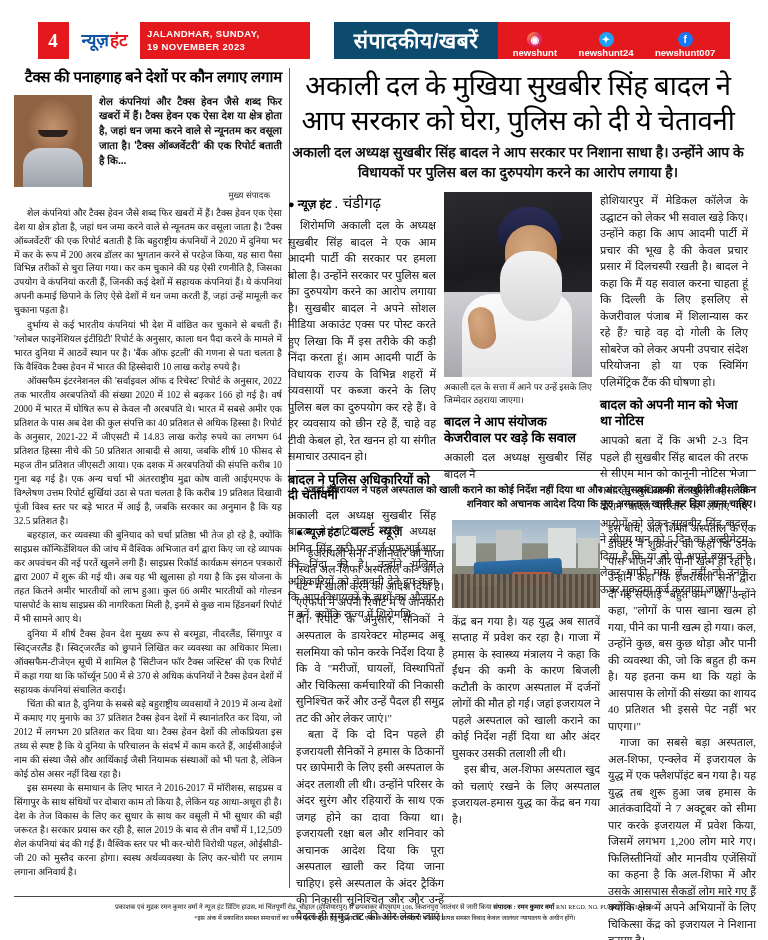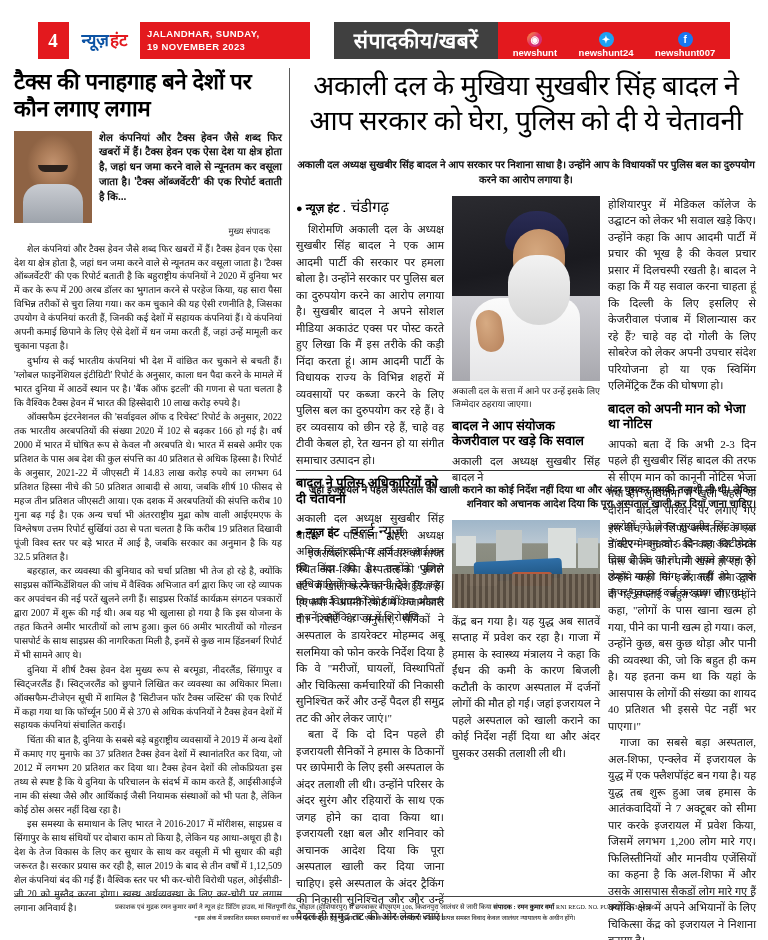--- a/index.html
+++ b/index.html
@@ -37,21 +37,21 @@
   .mh-logo-b { color: #e3191e; }
   .mh-date {
     flex: 0 0 170px; background: #e3191e; color: #fff;
     display: flex; flex-direction: column; justify-content: center;
     padding-left: 7px;
     font-family: "Liberation Sans", sans-serif;
     font-weight: bold; font-size: 9.5px; letter-spacing: .4px;
     line-height: 1.28;
   }
   .mh-section {
-    flex: 1 1 auto; background: #404040; color: #fff;
+    flex: 1 1 auto; background: #0c4a6e; color: #fff;
     display: flex; align-items: center; justify-content: center;
     font-family: "Liberation Sans", sans-serif;
     font-weight: bold; font-size: 21px; line-height: 1;
     letter-spacing: .5px;
     margin-left: 24px;
   }
   .mh-social {
     flex: 0 0 232px; background: #e3191e;
     display: flex; align-items: flex-end; justify-content: space-around;
     padding: 0 4px 2px 4px;
@@ -71,23 +71,23 @@
     font-weight: bold; font-size: 9.5px; line-height: 1;
   }
 
   
   .vrule { position: absolute; width: 1px; background: #5a5a5a; }
   .hrule { position: absolute; height: 1px; background: #333; }
 
   
   .edit-col { position: absolute; left: 14px; top: 68px; width: 268px; }
   .edit-head {
-    text-align: left;
-    font-family: "Liberation Sans", sans-serif;
-    font-weight: bold; font-size: 22px; line-height: 1.24;
+    text-align: right;
+    font-family: "Liberation Sans", sans-serif;
+    font-weight: bold; font-size: 15px; line-height: 1.24;
     color: #000; letter-spacing: -0.2px;
   }
   .edit-intro-wrap { display: flex; gap: 7px; margin-top: 8px; }
   .edit-photo {
     flex: 0 0 78px; height: 92px;
     background:
       radial-gradient(ellipse 26px 30px at 50% 36%, #c49470 0%, #a97a57 55%, #8e6344 100%),
       linear-gradient(#6f6f74, #4a4a50);
     position: relative; overflow: hidden;
   }
@@ -123,31 +123,31 @@
   .edit-body {
     margin-top: 6px;
     font-family: "Liberation Serif", serif;
     font-size: 9.35px; line-height: 1.495;
     text-align: justify; color: #0d0d0d;
     hyphens: none;
   }
   .edit-body p { text-indent: 13px; margin-bottom: 0.5px; }
 
   
-  .story1 { position: absolute; left: 296px; top: 68px; width: 460px; }
+  .story1 { position: absolute; left: 288px; top: 68px; width: 460px; }
   .s1-head {
     text-align: center; color: #000;
     font-family: "Liberation Serif", serif;
     font-weight: normal; font-size: 27.5px; line-height: 1.28;
     letter-spacing: -0.3px;
   }
   .s1-sub {
-    text-align: center; margin-top: 20px;
-    font-family: "Liberation Sans", sans-serif;
-    font-weight: bold; font-size: 10px; line-height: 1.42;
+    text-align: center; margin-top: 5px;
+    font-family: "Liberation Sans", sans-serif;
+    font-weight: bold; font-size: 14px; line-height: 1.42;
     color: #111;
   }
   .s1-cols { display: flex; gap: 8px; margin-top: 9px; }
   .s1-c1 { flex: 0 0 148px; }
   .s1-c2 { flex: 0 0 148px; position: relative; }
   .s1-c3 { flex: 1 1 auto; }
   .dateline {
     display: flex; align-items: baseline; gap: 3px;
     font-family: "Liberation Sans", sans-serif;
     margin-bottom: 5px;
@@ -415,20 +415,21 @@
             <div class="b2"></div>
             <div class="b3"></div>
             <div class="b4"></div>
           <div class="tarp"></div>
           <div class="tent1"></div>
             <div class="tent2"></div>
           <div class="crowd"></div>
         </div>
         <div class="bodytext" style="margin-top:5px;">
           <p class="noind">केंद्र बन गया है। यह युद्ध अब सातवें सप्ताह में प्रवेश कर रहा है। गाजा में हमास के स्वास्थ्य मंत्रालय ने कहा कि ईंधन की कमी के कारण बिजली कटौती के कारण अस्पताल में दर्जनों लोगों की मौत हो गई। जहां इजरायल ने पहले अस्पताल को खाली कराने का कोई निर्देश नहीं दिया था और अंदर घुसकर उसकी तलाशी ली थी।</p>
+          <p>इस बीच, अल-शिफा अस्पताल खुद को चलाएं रखने के लिए अस्पताल इजरायल-हमास युद्ध का केंद्र बन गया है।</p>
         </div>
       </div>
 
       <div class="s2-c3">
         <div class="bodytext">
           <p class="noind">इस बीच, अल शिफा अस्पताल के एक डॉक्टर ने शुक्रवार को कहा कि उनके पास भोजन और पानी खत्म हो रहा है। उन्होंने कहा कि इजरायली सेना द्वारा दी गई सप्लाई "बहुत कम" थी। उन्होंने कहा, "लोगों के पास खाना खत्म हो गया, पीने का पानी खत्म हो गया। कल, उन्होंने कुछ, बस कुछ थोड़ा और पानी की व्यवस्था की, जो कि बहुत ही कम है। यह इतना कम था कि यहां के आसपास के लोगों की संख्या का शायद 40 प्रतिशत भी इससे पेट नहीं भर पाएगा।"</p>
           <p>गाजा का सबसे बड़ा अस्पताल, अल-शिफा, एन्क्लेव में इजरायल के युद्ध में एक फ्लैशपॉइंट बन गया है। यह युद्ध तब शुरू हुआ जब हमास के आतंकवादियों ने 7 अक्टूबर को सीमा पार करके इजरायल में प्रवेश किया, जिसमें लगभग 1,200 लोग मारे गए। फिलिस्तीनियों और मानवीय एजेंसियों का कहना है कि अल-शिफा में और उसके आसपास सैकड़ों लोग मारे गए हैं क्योंकि क्षेत्र में अपने अभियानों के लिए चिकित्सा केंद्र को इजरायल ने निशाना बनाया है।</p>
         </div>
       </div>
     </div>

